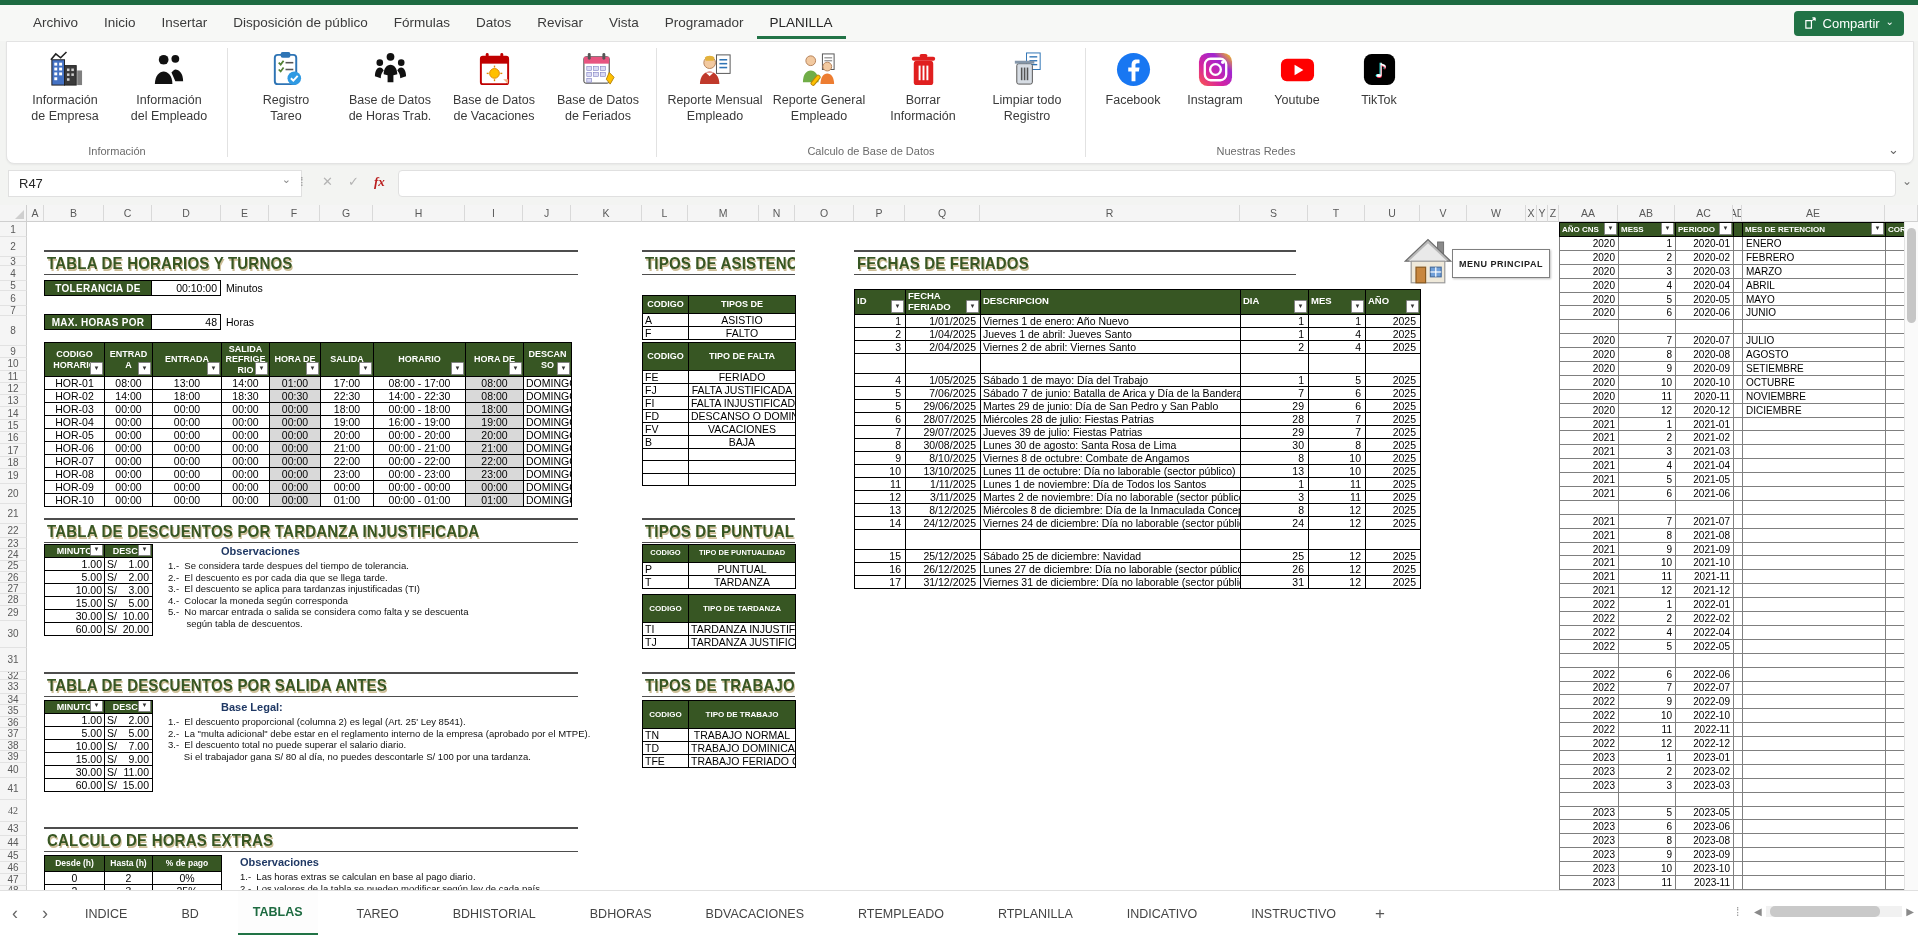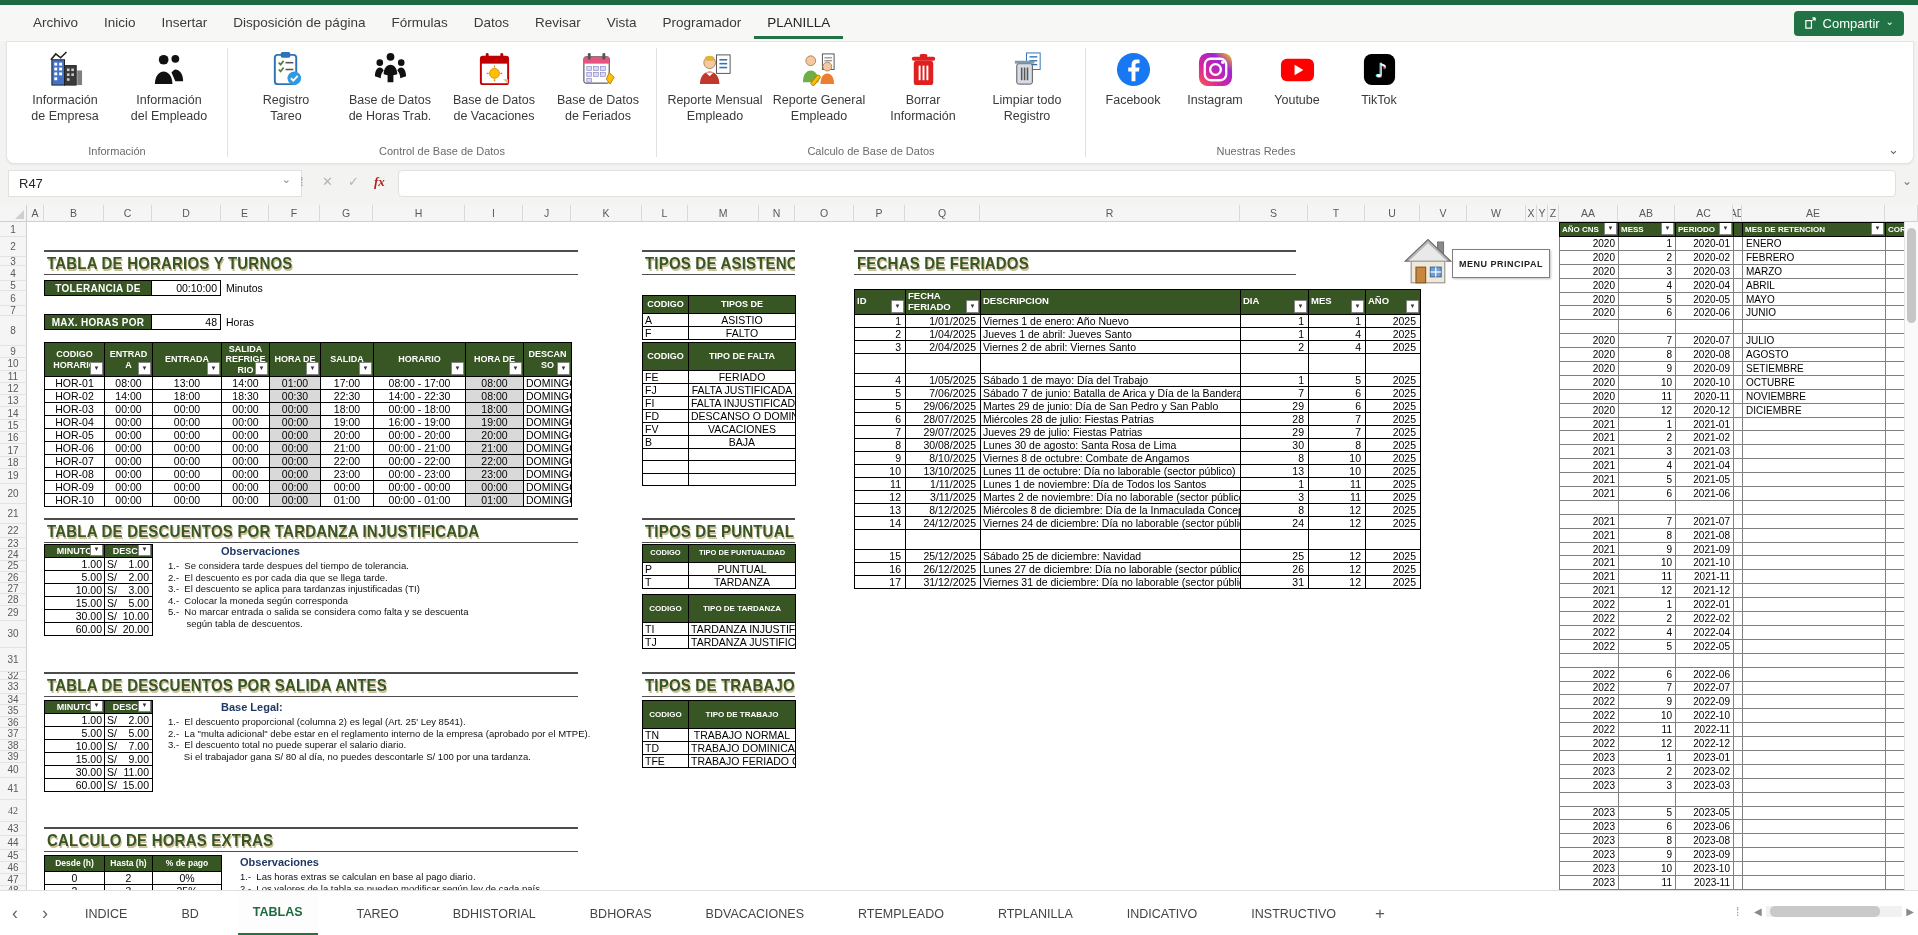--- a/index.html
+++ b/index.html
@@ -127,21 +127,21 @@
 <body>
 
 <div id="app">
   <div id="topstrip"></div>
 
   <div id="menubar">
     <div id="menu-items">
         <span class="menu-item">Archivo</span>
         <span class="menu-item">Inicio</span>
         <span class="menu-item">Insertar</span>
-        <span class="menu-item">Disposición de página</span>
+        <span class="menu-item">Disposición de público</span>
         <span class="menu-item">Fórmulas</span>
         <span class="menu-item">Datos</span>
         <span class="menu-item">Revisar</span>
         <span class="menu-item">Vista</span>
         <span class="menu-item">Programador</span>
         <span class="menu-item active">PLANILLA</span>
       </div>
     <button id="share-btn">
       <span>
         <svg width="13" height="13" viewBox="0 0 14 14">
@@ -265,21 +265,20 @@
                     <rect x="14" y="22" width="5" height="4"></rect>
                     <rect x="21" y="22" width="5" height="4"></rect>
                     <rect x="7" y="28" width="5" height="4"></rect>
                   </g>
                   <polygon points="30,22 35,27 31,34 27,29" fill="#ffc000" stroke="#b8860b"></polygon>
                 </svg>
               </div>
               <div class="rlbl">Base de Datos<br>de Feriados</div>
             </div>
           </div>
-          <div class="rgl">Control de Base de Datos</div>
         </div>
         <div class="rsep"></div>
         <div class="rgroup">
           <div class="rbtns">
             <div class="rbtn">
               <div class="ricon">
                 <svg viewBox="0 0 38 38">
                   <rect x="20" y="4" width="14" height="19" fill="#fff" stroke="#555"></rect>
                   <line x1="23" y1="9" x2="31" y2="9" stroke="#2e74b5" stroke-width="1.6"></line>
                   <line x1="23" y1="13" x2="31" y2="13" stroke="#2e74b5" stroke-width="1.6"></line>
@@ -1069,21 +1068,21 @@
               <td>6</td>
               <td>28/07/2025</td>
               <td>Miércoles 28 de julio: Fiestas Patrias</td>
               <td>28</td>
               <td>7</td>
               <td>2025</td>
             </tr>
             <tr>
               <td>7</td>
               <td>29/07/2025</td>
-              <td>Jueves 29 de julio: Fiestas Patrias</td>
+              <td>Jueves 39 de julio: Fiestas Patrias</td>
               <td>29</td>
               <td>7</td>
               <td>2025</td>
             </tr>
             <tr>
               <td>8</td>
               <td>30/08/2025</td>
               <td>Lunes 30 de agosto: Santa Rosa de Lima</td>
               <td>30</td>
               <td>8</td>

